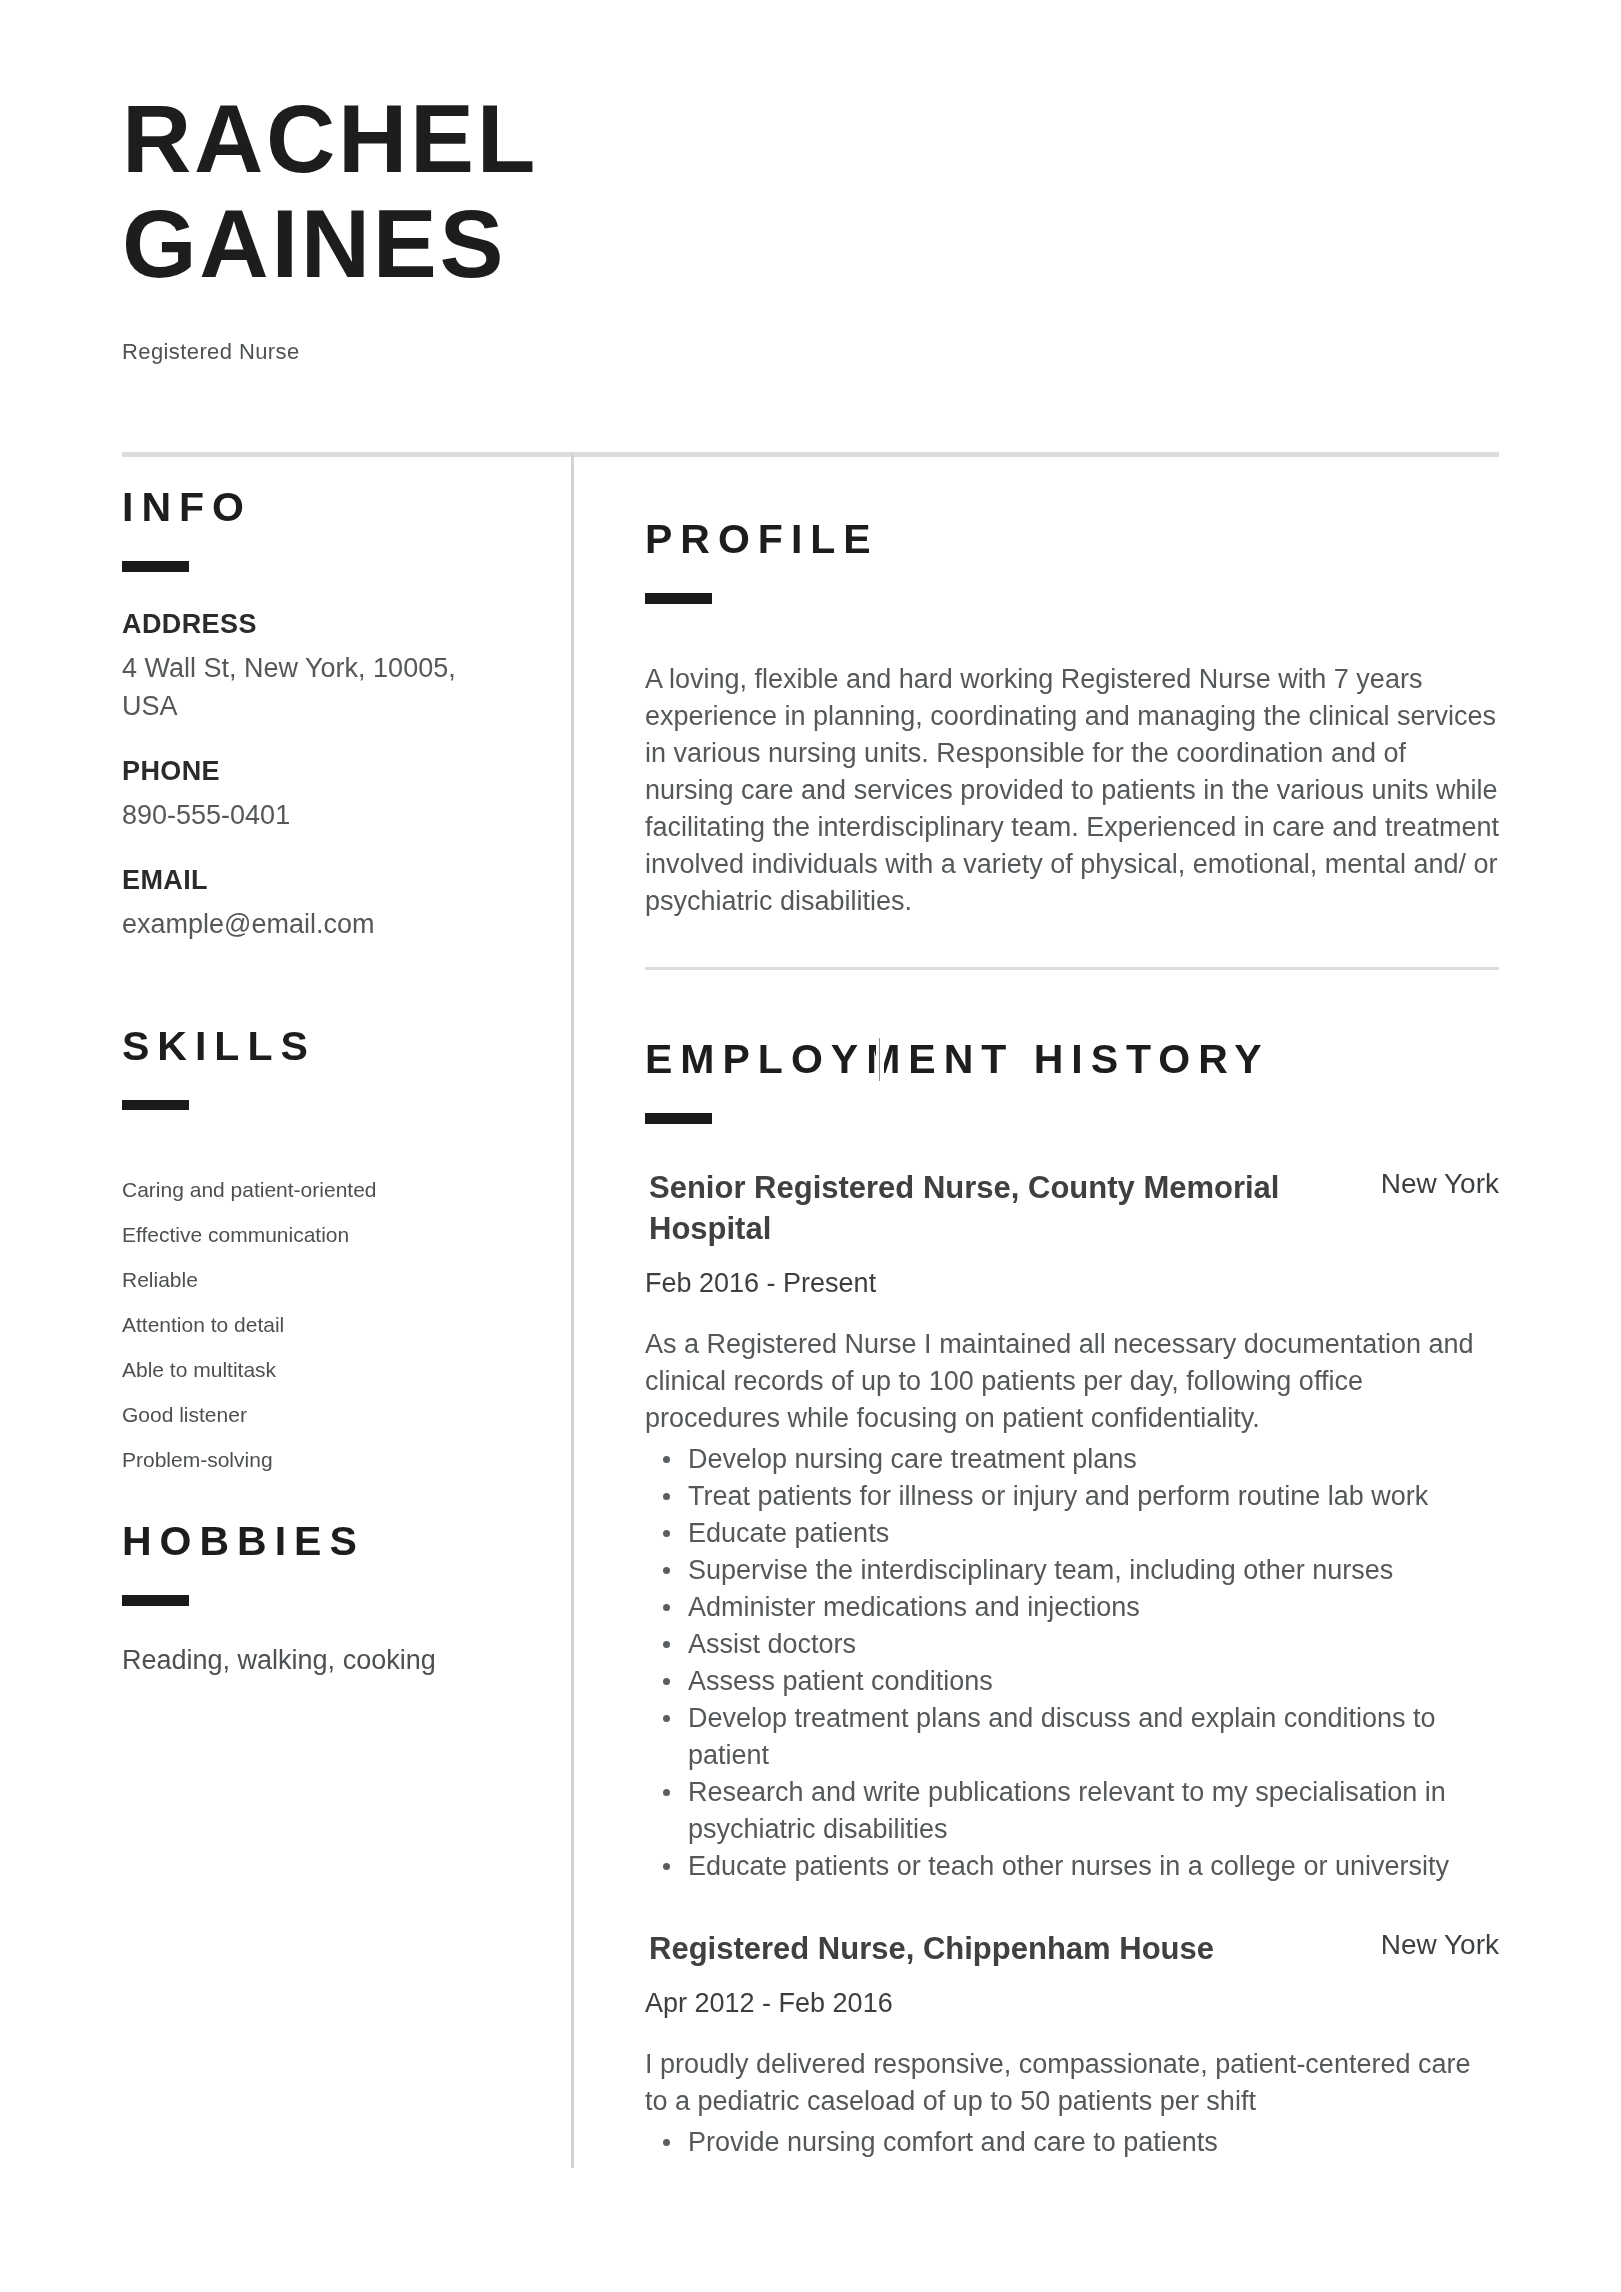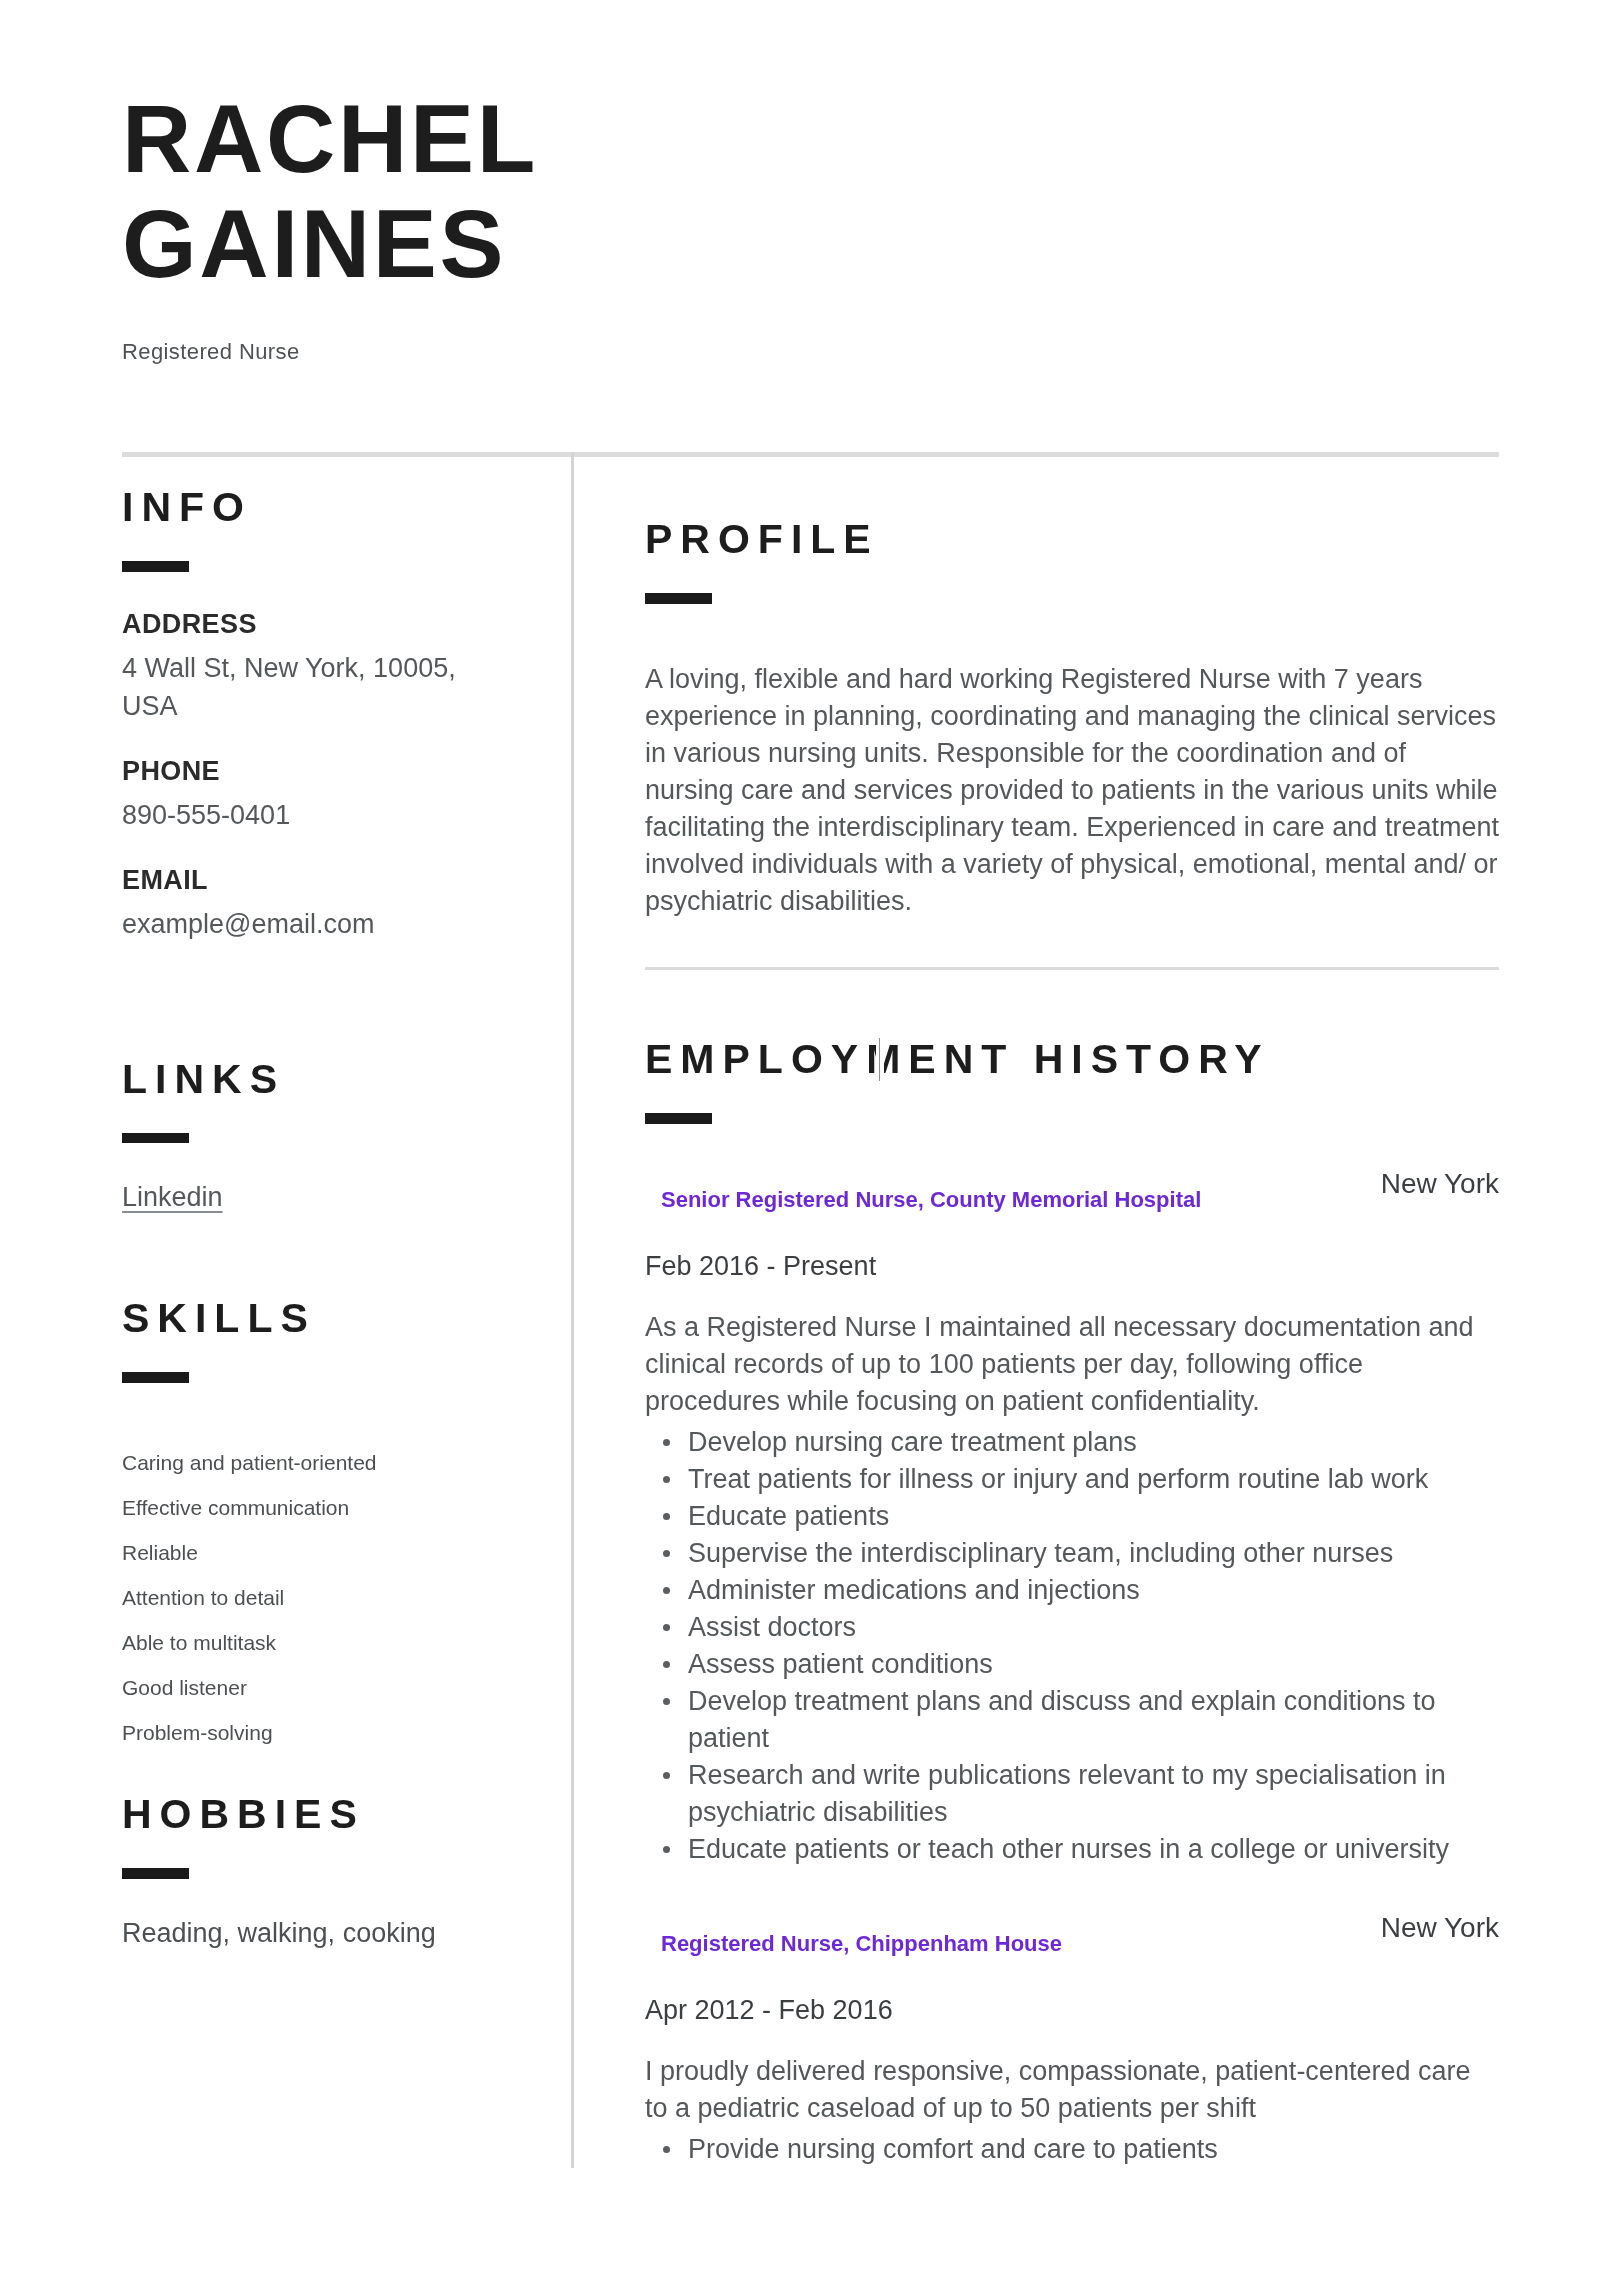--- a/index.html
+++ b/index.html
@@ -46,21 +46,21 @@
   .body-p{font-size:27px;line-height:37px;color:#54585a;margin:0;}
   .profile-p{margin-top:57px;}
   .col-divider{margin-top:47px;height:3.6px;background:#dcdcdc;width:100%;}
   .emp-h{margin-top:68px;}
   .cursor-artifact{
     position:absolute;left:231px;top:0px;width:8px;height:43px;
     background:linear-gradient(90deg,#ffffff 0 2.7px,#8f8f8f 2.7px 4.5px,#ffffff 4.5px 8px);
   }
   .job{margin-top:39px;}
   .job-head{display:flex;align-items:flex-start;}
-  .job-title{flex:0 1 716px;font-size:22px;line-height:41px;font-weight:bold;color:#6d28d9;margin:16px;}
+  .job-title{flex:0 1 716px;font-size:31px;line-height:41px;font-weight:bold;color:#404040;margin:4px;}
   .job-loc{margin-left:auto;padding-top:5.4px;font-size:28px;color:#3c3f41;white-space:nowrap;}
   .job-dates{margin-top:14.3px;font-size:27px;line-height:32px;color:#3c3f41;}
   .job-summary{margin-top:27px;}
   .bullets{list-style:none;margin:3.6px 0 0 0;padding:0 0 0 43px;}
   .bullets li{position:relative;font-size:27px;line-height:37px;color:#54585a;}
   .bullets li::before{
     content:"";position:absolute;left:-25px;top:15px;width:7.2px;height:7.2px;
     border-radius:50%;background:#5a5e60;
   }
 </style>
@@ -86,27 +86,20 @@
       <div class="info-label">ADDRESS</div>
       <div class="info-value">4 Wall St, New York, 10005, USA</div>
 
       <div class="info-label lbl2">PHONE</div>
       <div class="info-value">890-555-0401</div>
 
       <div class="info-label lbl2">EMAIL</div>
       <div class="info-value">example@email.com</div>
     </div>
 
-    <div class="links-block">
-      <h2 class="sec-h">LINKS</h2>
-      <div class="sec-bar"></div>
-      <ul class="link-list">
-          <li><a href="#">Linkedin</a></li>
-        </ul>
-    </div>
 
     <div class="skills-block">
       <h2 class="sec-h">SKILLS</h2>
       <div class="sec-bar"></div>
       <ul class="skill-list">
           <li>Caring and patient-oriented</li>
           <li>Effective communication</li>
           <li>Reliable</li>
           <li>Attention to detail</li>
           <li>Able to multitask</li>

